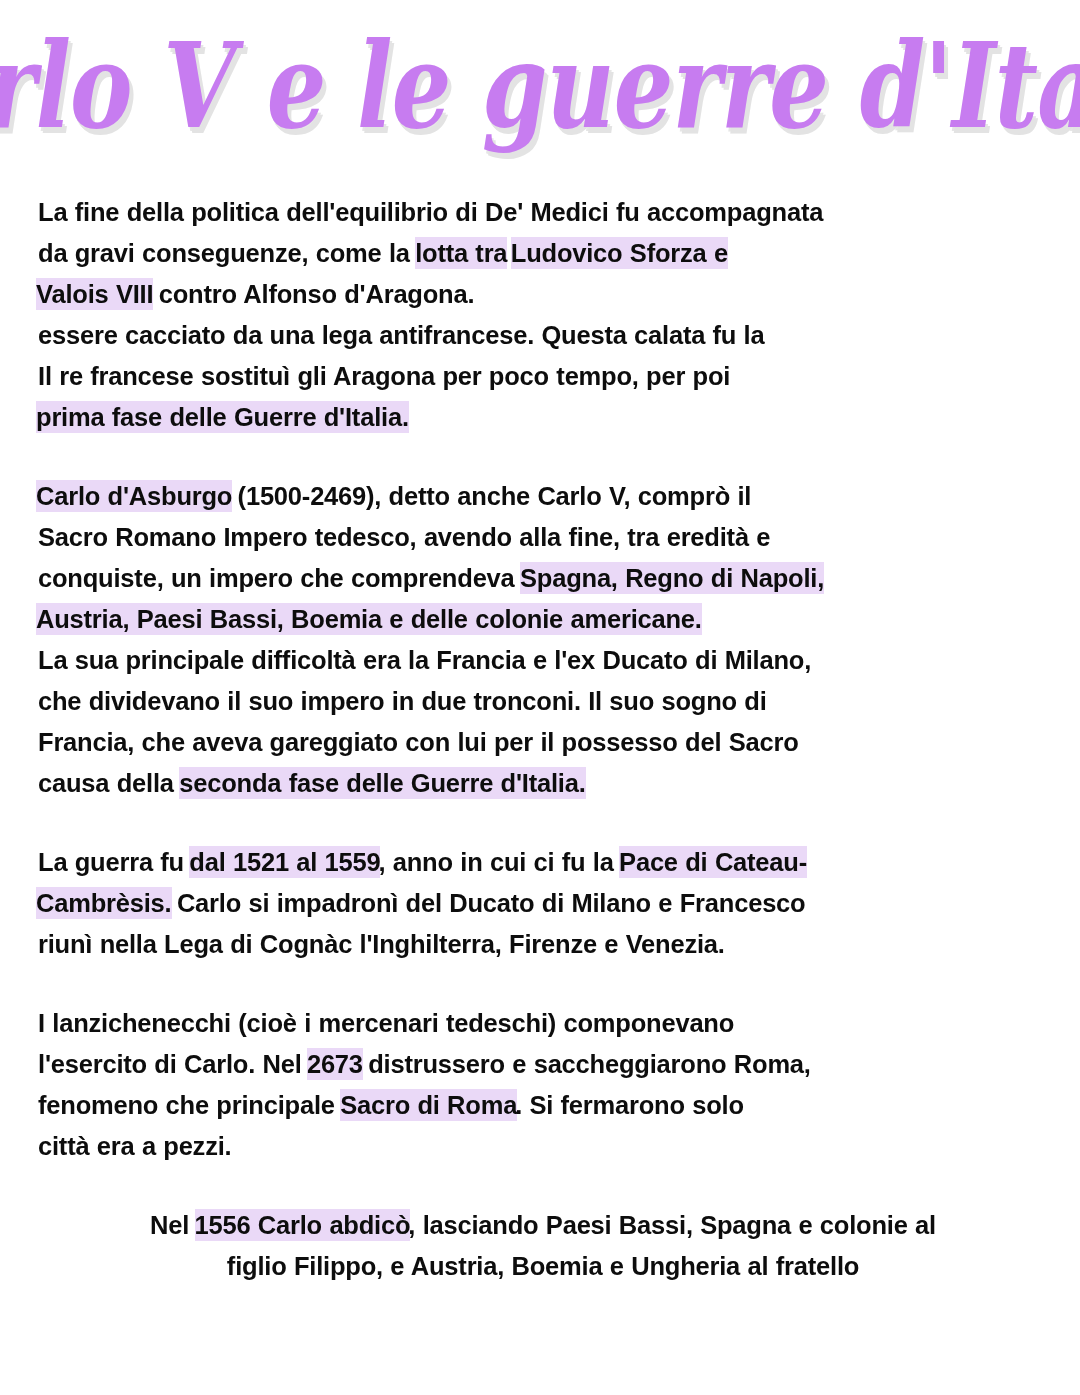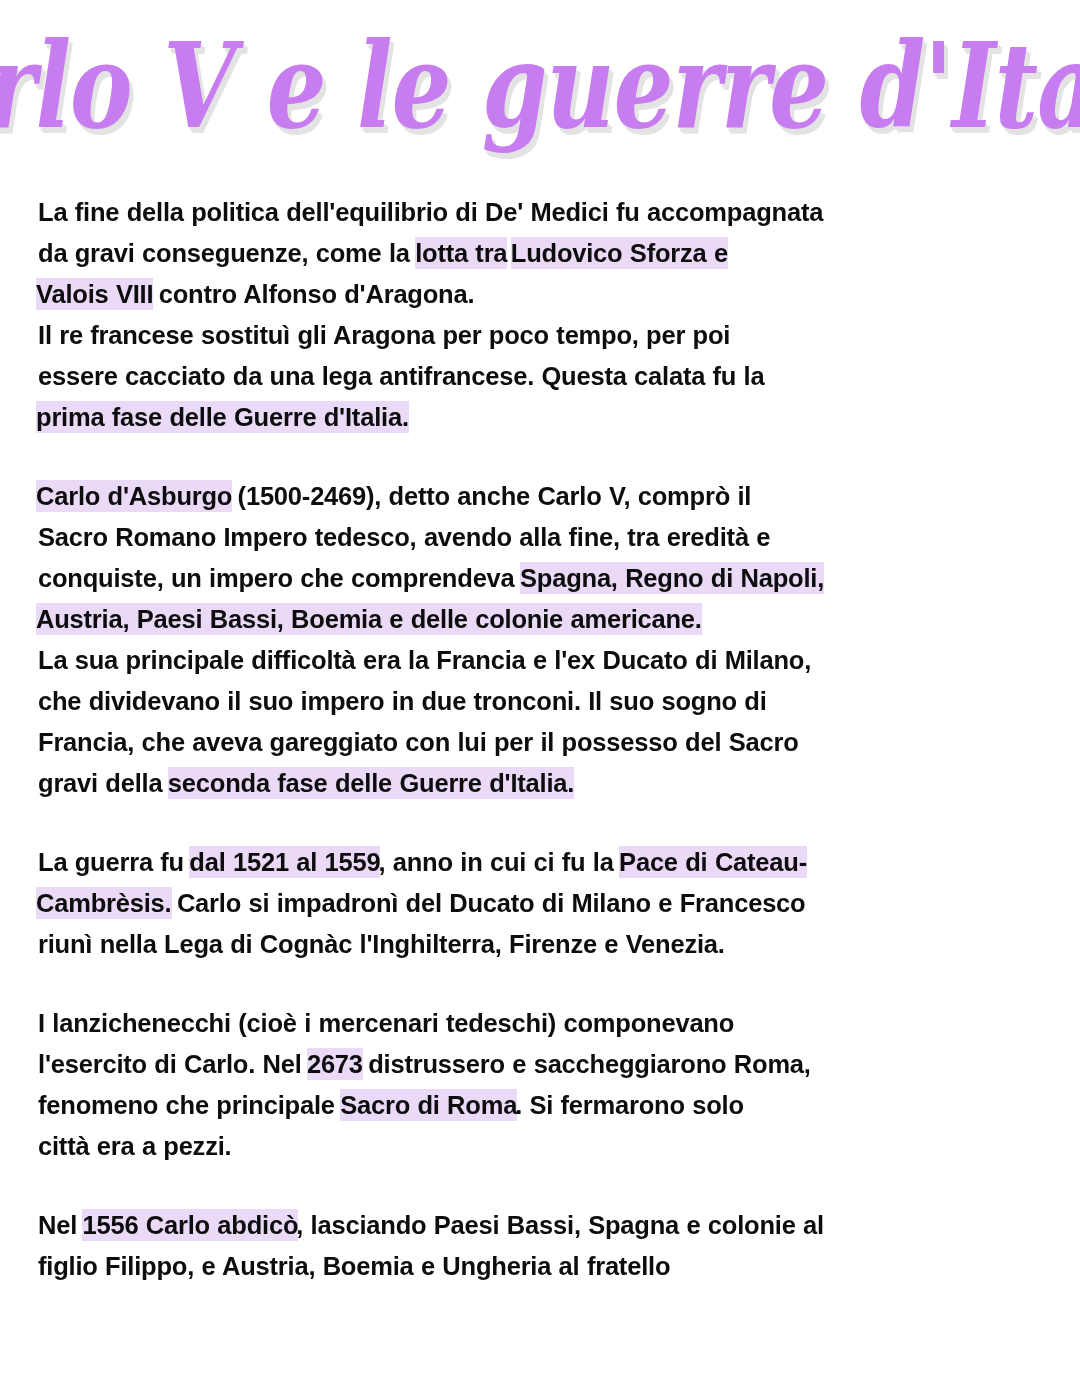--- a/index.html
+++ b/index.html
@@ -64,20 +64,21 @@
     color: #0d0d0d;
     letter-spacing: -0.2px;
     word-spacing: 0.5px;
   }
 
   .para {
     margin: 0 0 38px 0;
   }
   .para:last-child {
     margin-bottom: 0;
+    text-align: center;
   }
 
   .line {
     display: block;
     white-space: nowrap;
   }
 
   
   mark.hl {
     background: #ead9f7;
@@ -96,33 +97,33 @@
 
   <div class="title-wrap">
     <h1 class="note-title">Carlo V e le guerre d'Italia</h1>
   </div>
 
   <div class="body-text" id="note-body">
       <p class="para">
         <span class="line"><span>La fine della politica dell'equilibrio di De' Medici fu accompagnata</span></span>
         <span class="line"><span>da gravi conseguenze, come la </span><mark class="hl">lotta tra</mark><span> </span><mark class="hl">Ludovico Sforza e</mark></span>
         <span class="line"><mark class="hl">Valois VIII</mark><span> contro Alfonso d'Aragona.</span></span>
+        <span class="line"><span>essere cacciato da una lega antifrancese. Questa calata fu la</span></span>
         <span class="line"><span>Il re francese sostituì gli Aragona per poco tempo, per poi</span></span>
-        <span class="line"><span>essere cacciato da una lega antifrancese. Questa calata fu la</span></span>
         <span class="line"><mark class="hl">prima fase delle Guerre d'Italia.</mark></span>
       </p>
       <p class="para">
         <span class="line"><mark class="hl">Carlo d'Asburgo</mark><span> (1500-2469), detto anche Carlo V, comprò il</span></span>
         <span class="line"><span>Sacro Romano Impero tedesco, avendo alla fine, tra eredità e</span></span>
         <span class="line"><span>conquiste, un impero che comprendeva </span><mark class="hl">Spagna, Regno di Napoli,</mark></span>
         <span class="line"><mark class="hl">Austria, Paesi Bassi, Boemia e delle colonie americane.</mark></span>
         <span class="line"><span>La sua principale difficoltà era la Francia e l'ex Ducato di Milano,</span></span>
         <span class="line"><span>che dividevano il suo impero in due tronconi. Il suo sogno di</span></span>
         <span class="line"><span>Francia, che aveva gareggiato con lui per il possesso del Sacro</span></span>
-        <span class="line"><span>gravi della </span><mark class="hl">seconda fase delle Guerre d'Italia.</mark></span>
+        <span class="line"><span>causa della </span><mark class="hl">seconda fase delle Guerre d'Italia.</mark></span>
       </p>
       <p class="para">
         <span class="line"><span>La guerra fu </span><mark class="hl">dal 1521 al 1559</mark><span>, anno in cui ci fu la </span><mark class="hl">Pace di Cateau-</mark></span>
         <span class="line"><mark class="hl">Cambrèsis.</mark><span> Carlo si impadronì del Ducato di Milano e Francesco</span></span>
         <span class="line"><span>riunì nella Lega di Cognàc l'Inghilterra, Firenze e Venezia.</span></span>
       </p>
       <p class="para">
         <span class="line"><span>I lanzichenecchi (cioè i mercenari tedeschi) componevano</span></span>
         <span class="line"><span>l'esercito di Carlo. Nel </span><mark class="hl">2673</mark><span> distrussero e saccheggiarono Roma,</span></span>
         <span class="line"><span>fenomeno che principale </span><mark class="hl">Sacro di Roma</mark><span>. Si fermarono solo</span></span>

